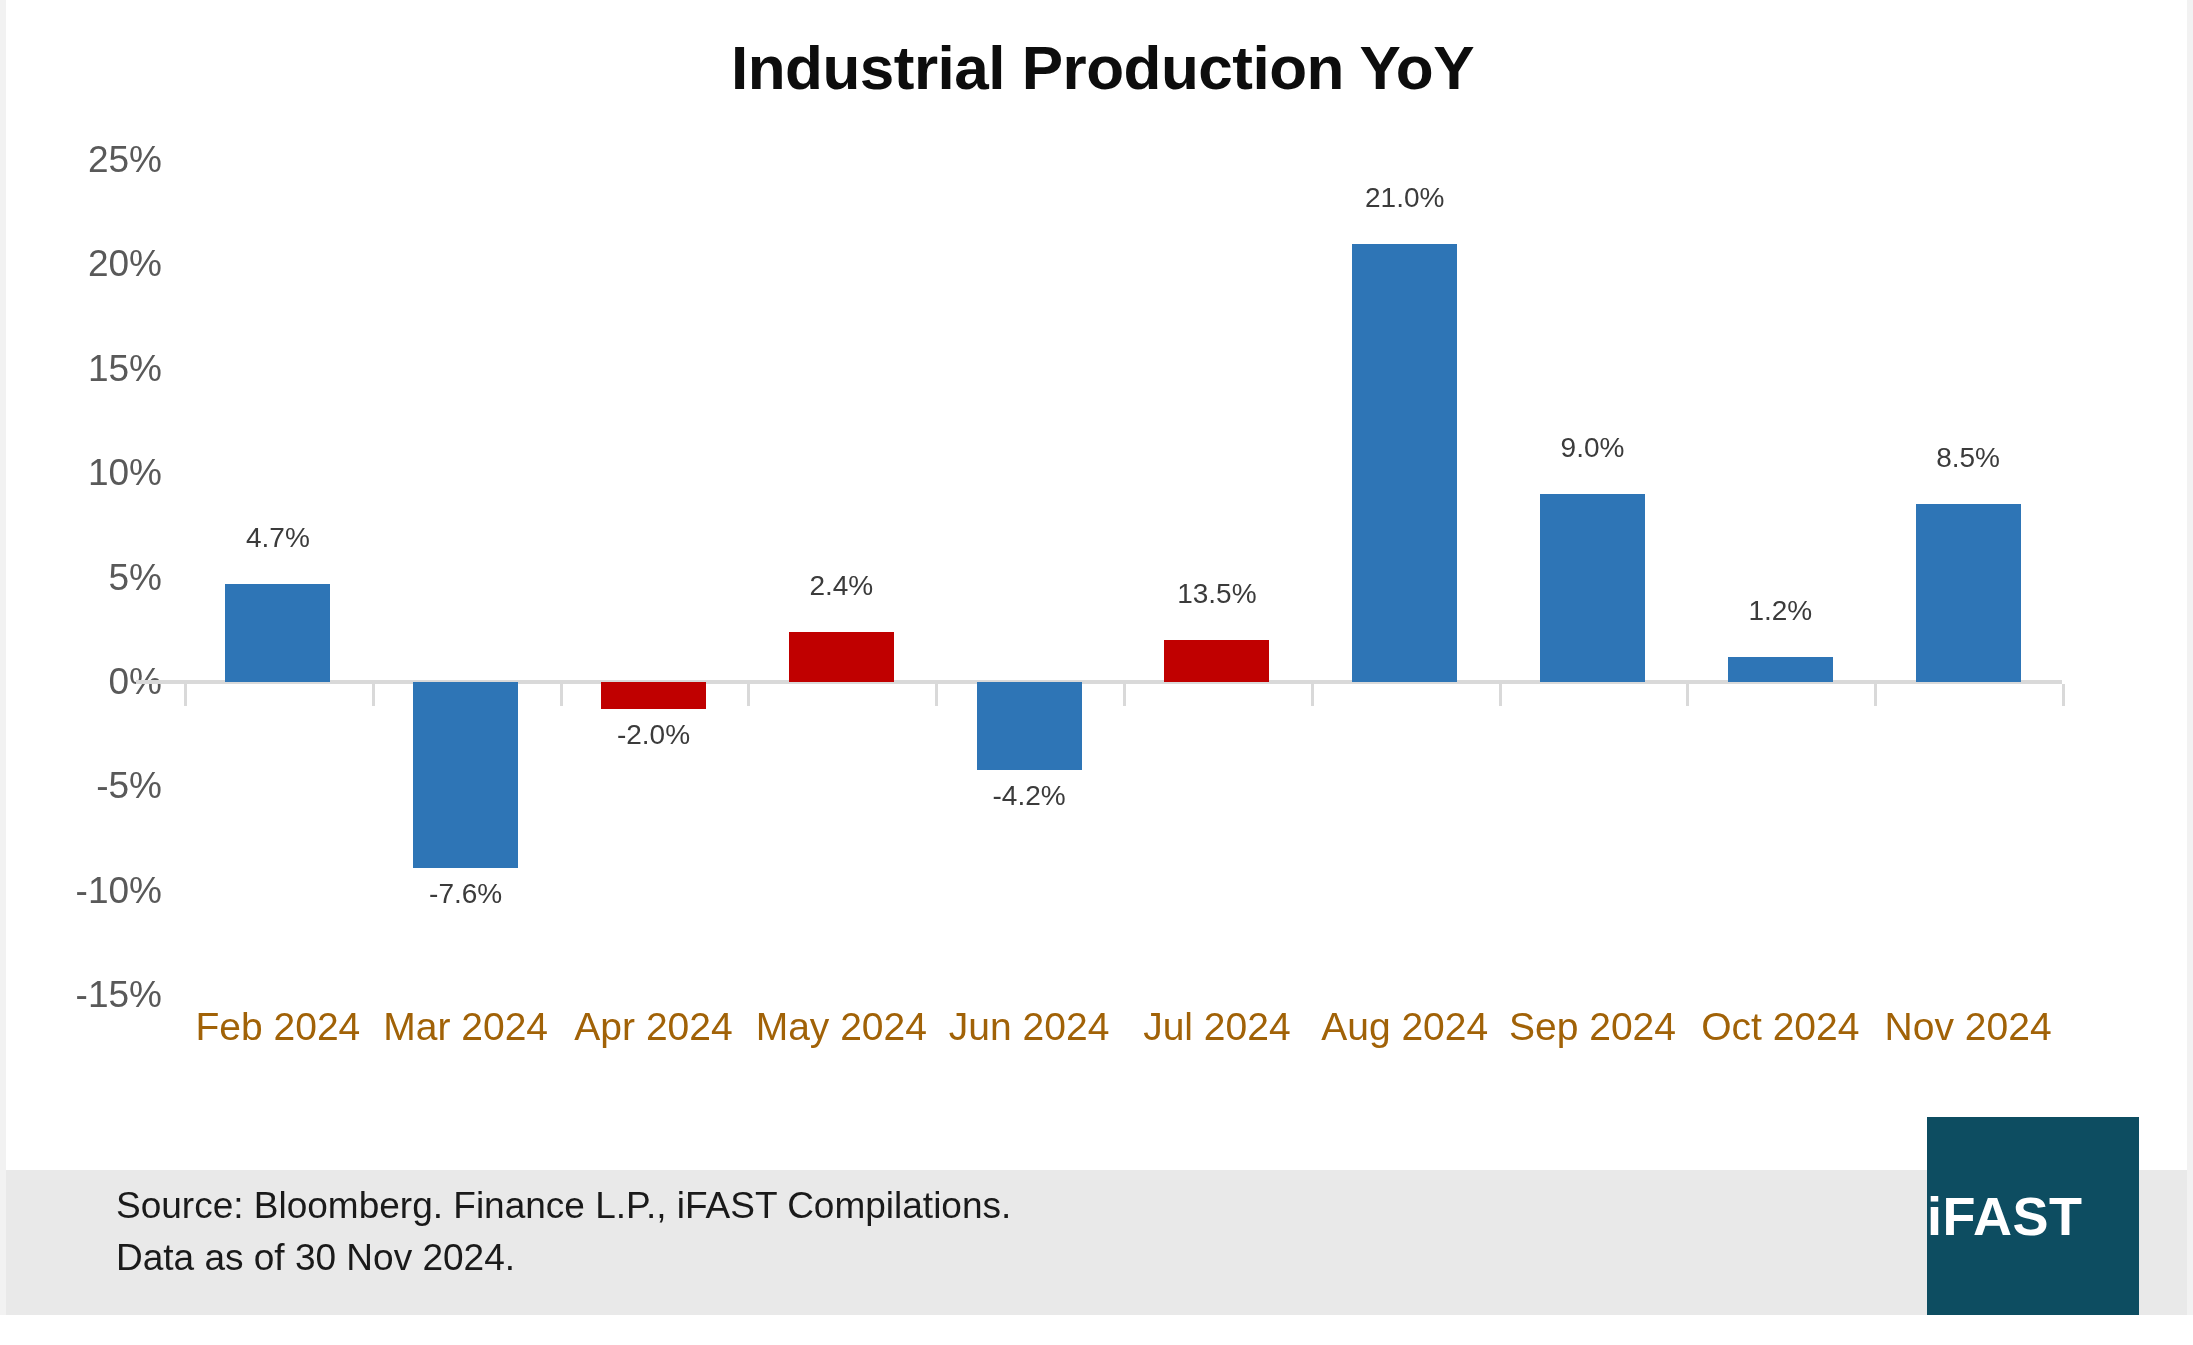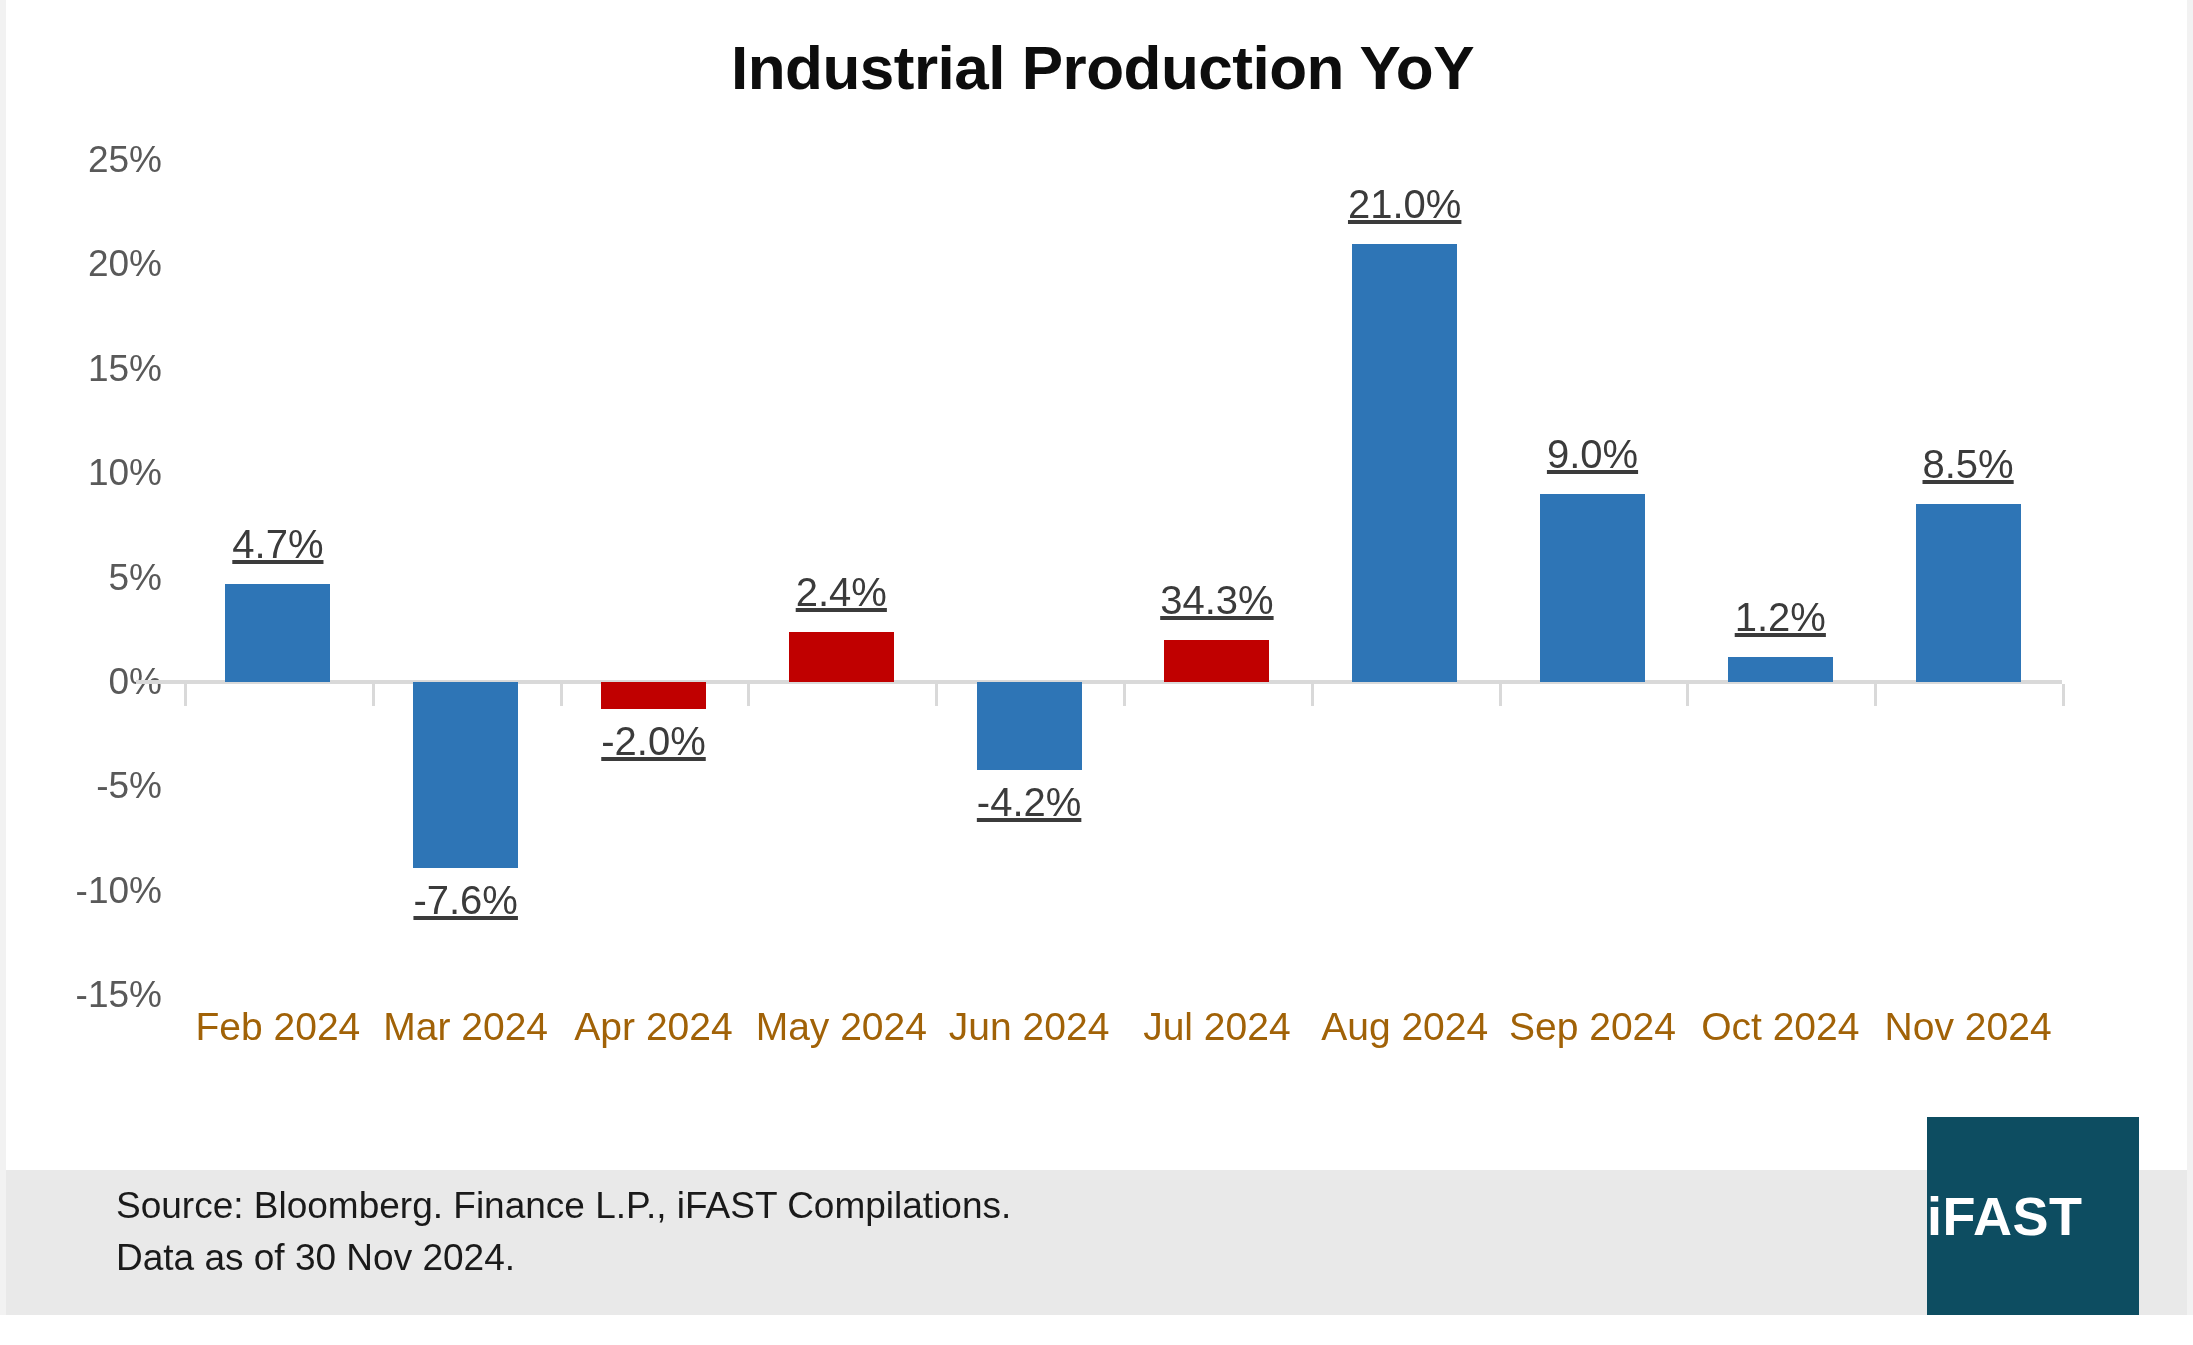--- a/index.html
+++ b/index.html
@@ -78,26 +78,25 @@
   
   .bar {
     position: absolute;
     box-sizing: border-box;
   }
   .bar.blue { background: #2e75b6; }
   .bar.red  { background: #c00000; }
 
   .bar-label {
     position: absolute;
-    font-size: 40px;
+    font-size: 28px;
     color: #3b3b3b;
     white-space: nowrap;
     text-align: center;
     transform: translateX(-50%);
-    text-decoration: underline;
   }
 
   
   .xtick {
     position: absolute;
     top: 1005px;
     font-size: 39px;
     color: #a16207;
     white-space: nowrap;
     transform: translateX(-50%);
@@ -180,21 +179,21 @@
         <div class="bar-label" style="left: 93.9px; top: 361.762px;">4.7%</div>
         <div class="bar blue" style="left: 229.116px; top: 521.875px; width: 105.168px; height: 185.787px;"></div>
         <div class="bar-label" style="left: 281.7px; top: 717.662px;">-7.6%</div>
         <div class="bar red" style="left: 416.916px; top: 521.875px; width: 105.168px; height: 27.1375px;"></div>
         <div class="bar-label" style="left: 469.5px; top: 559.012px;">-2.0%</div>
         <div class="bar red" style="left: 604.716px; top: 471.775px; width: 105.168px; height: 50.1px;"></div>
         <div class="bar-label" style="left: 657.3px; top: 409.775px;">2.4%</div>
         <div class="bar blue" style="left: 792.516px; top: 521.875px; width: 105.168px; height: 87.675px;"></div>
         <div class="bar-label" style="left: 845.1px; top: 619.55px;">-4.2%</div>
         <div class="bar red" style="left: 980.316px; top: 480.125px; width: 105.168px; height: 41.75px;"></div>
-        <div class="bar-label" style="left: 1032.9px; top: 418.125px;">34.3%</div>
+        <div class="bar-label" style="left: 1032.9px; top: 418.125px;">13.5%</div>
         <div class="bar blue" style="left: 1168.12px; top: 83.5px; width: 105.168px; height: 438.375px;"></div>
         <div class="bar-label" style="left: 1220.7px; top: 21.5px;">21.0%</div>
         <div class="bar blue" style="left: 1355.92px; top: 334px; width: 105.168px; height: 187.875px;"></div>
         <div class="bar-label" style="left: 1408.5px; top: 272px;">9.0%</div>
         <div class="bar blue" style="left: 1543.72px; top: 496.825px; width: 105.168px; height: 25.05px;"></div>
         <div class="bar-label" style="left: 1596.3px; top: 434.825px;">1.2%</div>
         <div class="bar blue" style="left: 1731.52px; top: 344.438px; width: 105.168px; height: 177.438px;"></div>
         <div class="bar-label" style="left: 1784.1px; top: 282.438px;">8.5%</div>
       </div>
   </div>

